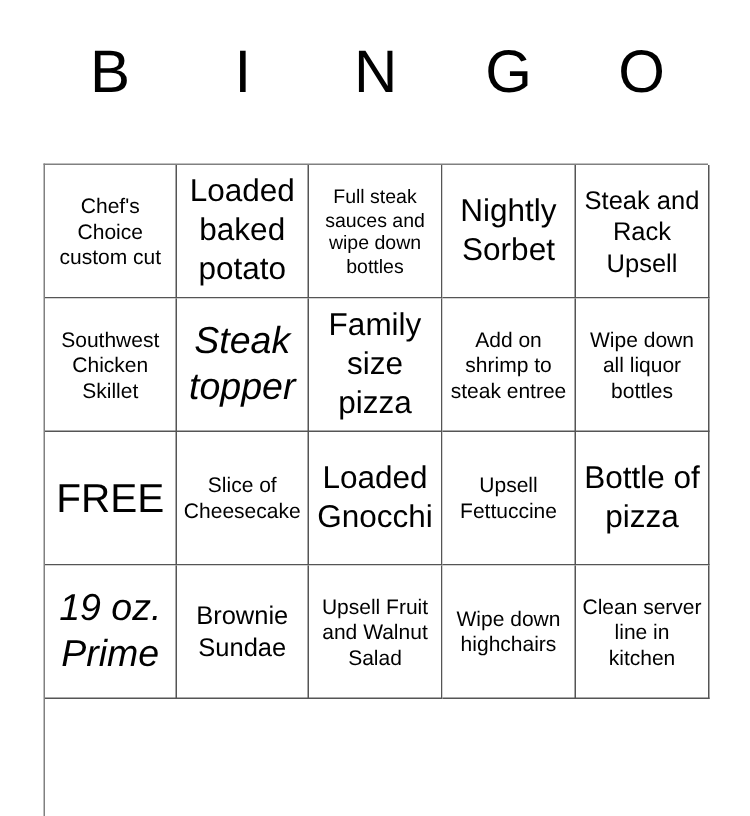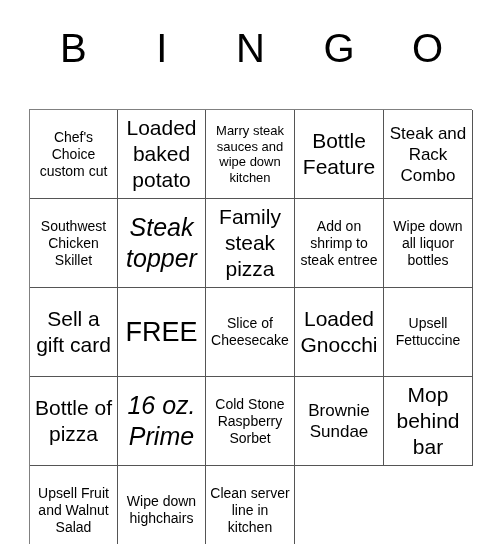--- a/index.html
+++ b/index.html
@@ -95,76 +95,67 @@
 
   <div id="bingo-grid">
 
     <div class="cell t-sm">
         <span class="cell-text">Chef's Choice custom cut</span>
       </div>
     <div class="cell t-lg">
         <span class="cell-text">Loaded baked potato</span>
       </div>
     <div class="cell t-xs">
-        <span class="cell-text">Marry steak sauces and wipe down kitchen</span>
+        <span class="cell-text">Full steak sauces and wipe down bottles</span>
       </div>
     <div class="cell t-lg">
-        <span class="cell-text">Bottle Feature</span>
+        <span class="cell-text">Nightly Sorbet</span>
       </div>
 
     <div class="cell t-md">
-        <span class="cell-text">Steak and Rack Combo</span>
+        <span class="cell-text">Steak and Rack Upsell</span>
       </div>
     <div class="cell t-sm">
         <span class="cell-text">Southwest Chicken Skillet</span>
       </div>
     <div class="cell t-xl">
         <span class="cell-text">Steak topper</span>
       </div>
     <div class="cell t-lg">
-        <span class="cell-text">Family steak pizza</span>
+        <span class="cell-text">Family size pizza</span>
       </div>
     <div class="cell t-sm">
         <span class="cell-text">Add on shrimp to steak entree</span>
       </div>
 
     <div class="cell t-sm">
         <span class="cell-text">Wipe down all liquor bottles</span>
-      </div>
-    <div class="cell t-lg">
-        <span class="cell-text">Sell a gift card</span>
       </div>
     <div class="cell t-free">
         <span class="cell-text">FREE</span>
       </div>
     <div class="cell t-sm">
         <span class="cell-text">Slice of Cheesecake</span>
       </div>
     <div class="cell t-lg">
         <span class="cell-text">Loaded Gnocchi</span>
       </div>
 
     <div class="cell t-sm">
         <span class="cell-text">Upsell Fettuccine</span>
       </div>
     <div class="cell t-lg">
         <span class="cell-text">Bottle of pizza</span>
       </div>
     <div class="cell t-xl">
-        <span class="cell-text">16 oz. Prime</span>
-      </div>
-    <div class="cell t-sm">
-        <span class="cell-text">Cold Stone Raspberry Sorbet</span>
+        <span class="cell-text">19 oz. Prime</span>
       </div>
 
     <div class="cell t-md">
         <span class="cell-text">Brownie Sundae</span>
-      </div>
-    <div class="cell t-lg">
-        <span class="cell-text">Mop behind bar</span>
       </div>
     <div class="cell t-sm">
         <span class="cell-text">Upsell Fruit and Walnut Salad</span>
       </div>
     <div class="cell t-sm">
         <span class="cell-text">Wipe down highchairs</span>
       </div>
     <div class="cell t-sm">
         <span class="cell-text">Clean server line in kitchen</span>
       </div>

